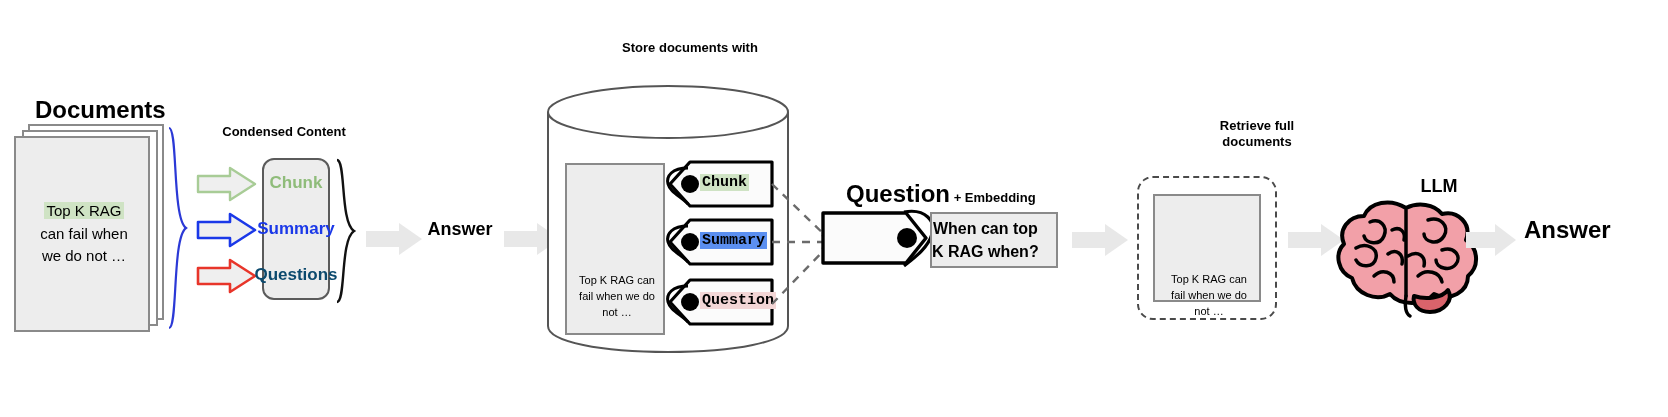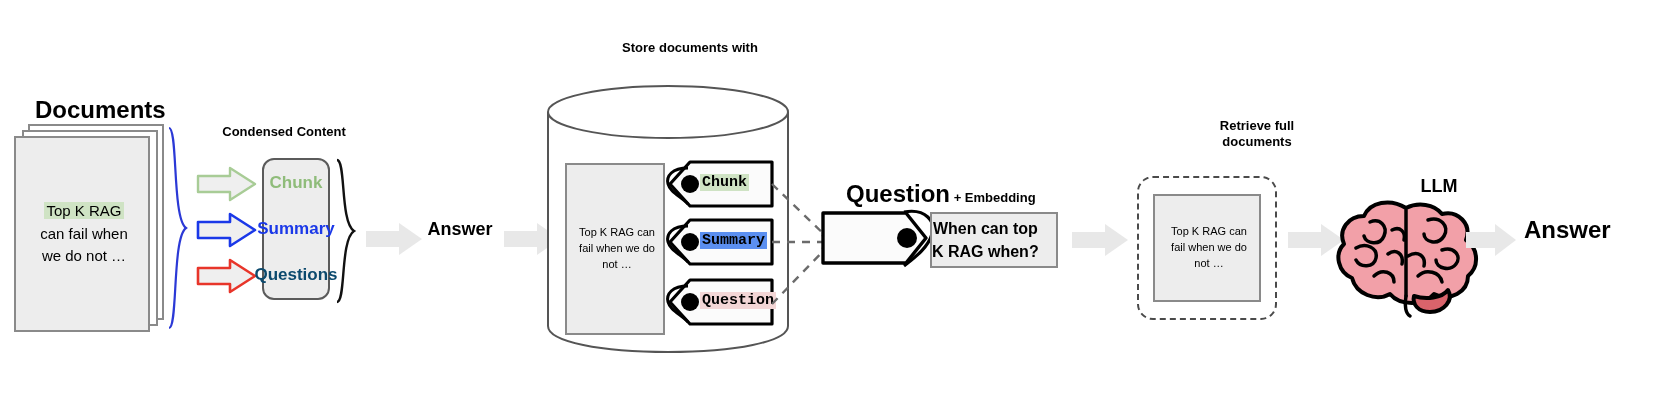--- a/index.html
+++ b/index.html
@@ -5,21 +5,21 @@
   html,body{margin:0;padding:0;background:#ffffff;}
   body{width:1668px;height:417px;position:relative;overflow:hidden;
        font-family:"Liberation Sans","DejaVu Sans",sans-serif;color:#000;}
   .abs{position:absolute;}
   .ttl{font-weight:bold;font-size:13px;text-align:center;line-height:1.25;}
   .ttl-big{font-weight:bold;font-size:24px;}
   .mono{font-family:"Liberation Mono","DejaVu Sans Mono",monospace;font-weight:bold;font-size:15px;}
   .docbox{background:#ededed;border:2px solid #8a8a8a;box-sizing:border-box;}
   .doc-shadow{background:#ffffff;border:2px solid #8a8a8a;box-sizing:border-box;}
   .doctext{font-size:15px;text-align:center;line-height:1.5;}
-  .doctext-sm{font-size:11px;text-align:center;line-height:1.45;}
+  .doctext-sm{font-size:11px;text-align:center;line-height:1.45;margin-top:48px;}
   .hl-green{background:#cfe3c4;padding:0 2px;}
   .hl-blue{background:#5b8ff0;padding:0 2px;}
   .hl-pink{background:#f3d6d6;padding:0 2px;}
   .cc-box{background:#ededed;border:2px solid #5b5b5b;border-radius:12px;box-sizing:border-box;
           display:flex;flex-direction:column;justify-content:space-around;align-items:center;}
   .cc-lbl{font-weight:bold;font-size:17px;}
   .qbox{background:#ededed;border:2px solid #8a8a8a;box-sizing:border-box;
         display:flex;align-items:center;justify-content:flex-start;
         font-weight:bold;font-size:16px;text-align:center;line-height:1.45;}
   .dashbox{border:2px dashed #4a4a4a;border-radius:16px;box-sizing:border-box;}

